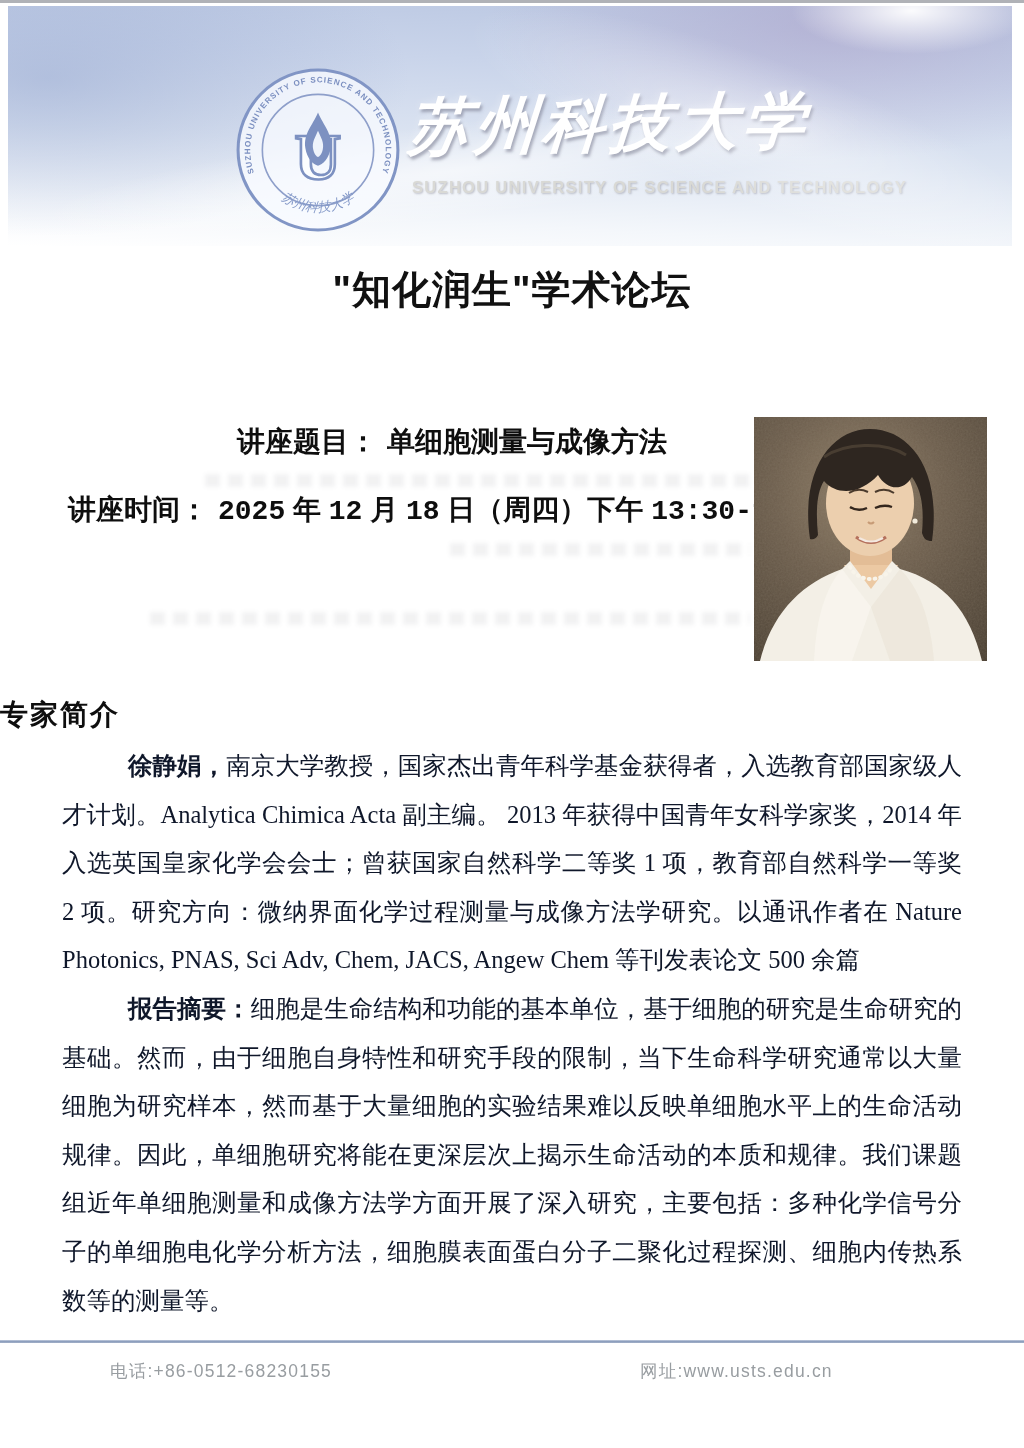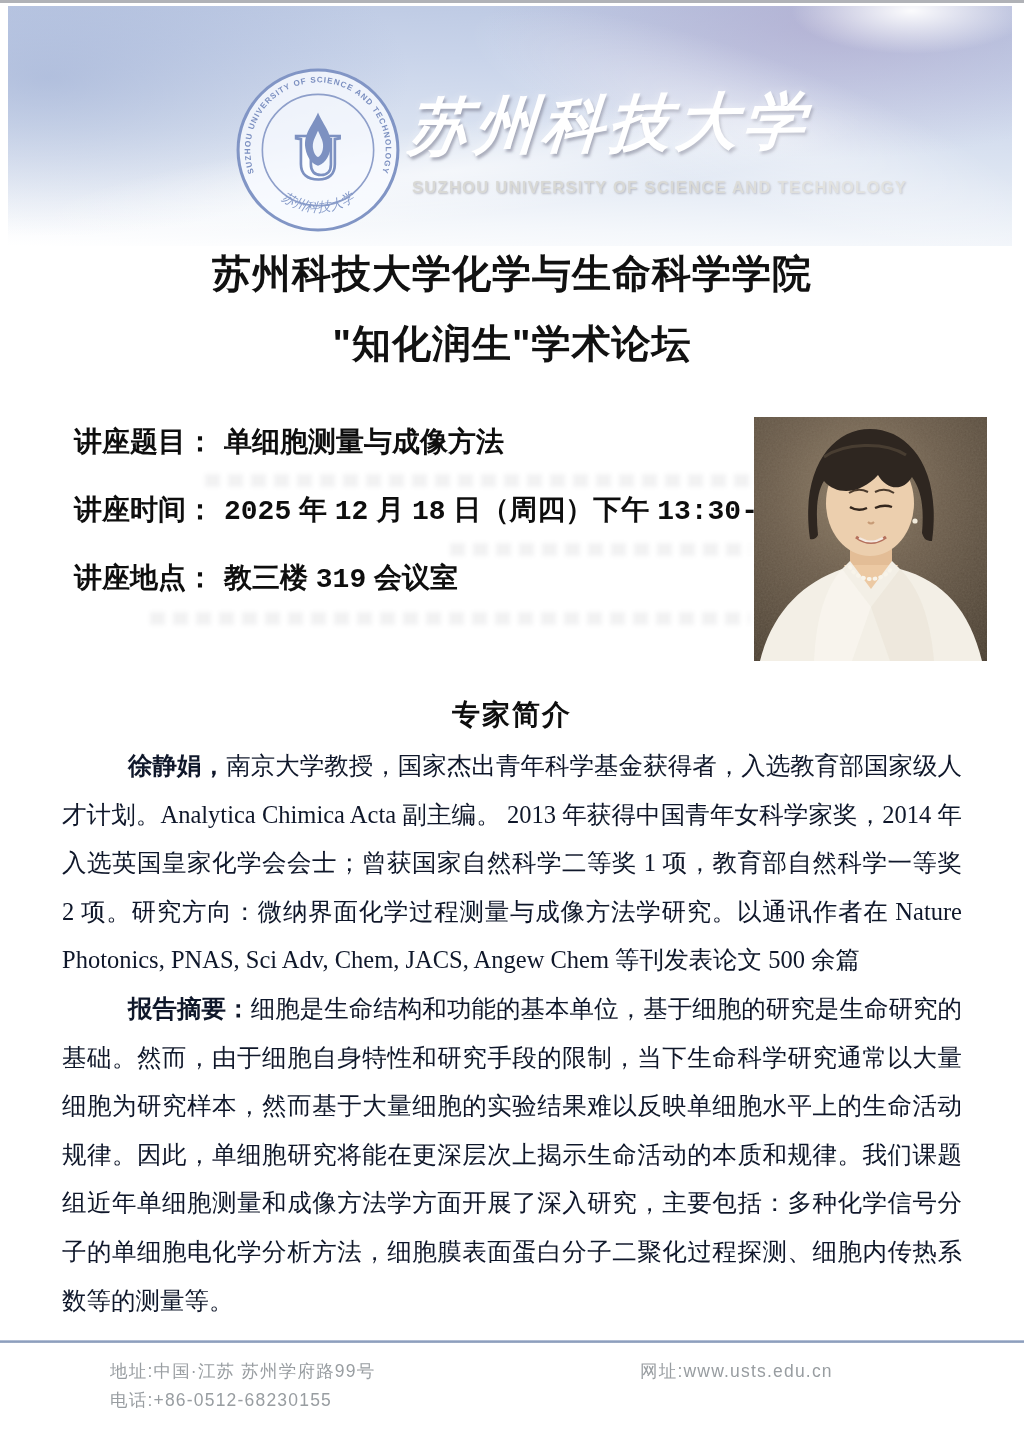--- a/index.html
+++ b/index.html
@@ -30,37 +30,37 @@
     transform:skewX(-5deg) rotate(-1deg);white-space:nowrap;}
   .eng{position:absolute;left:404px;top:172px;font-size:16.5px;letter-spacing:1.3px;color:#d9d9d5;
     font-weight:600;text-shadow:1px 1px 2px rgba(125,125,140,.45);white-space:nowrap;}
 
   
   .title-block{position:absolute;left:0;top:247px;width:100%;text-align:center;font-weight:700;color:#111;}
   .title-l1{font-size:39px;letter-spacing:1px;}
   .title-l2{font-size:39px;margin-top:16px;letter-spacing:1px;}
 
   
-  .details{position:absolute;left:74px;top:423px;}
+  .details{position:absolute;left:68px;top:423px;text-align:center;}
   .drow{height:38px;margin-bottom:30px;font-size:28px;font-weight:700;white-space:nowrap;color:#0e0e0e;}
   .dval{margin-left:10px;}
   .num{font-family:Liberation Mono, monospace;margin-top:15px;}
 
   
   .photo{position:absolute;left:754px;top:417px;width:233px;height:244px;display:block;}
 
   
   .ghost{position:absolute;height:13px;filter:blur(2px);opacity:.5;
     background:repeating-linear-gradient(90deg, rgba(70,72,82,.14) 0 15px, rgba(70,72,82,0) 15px 23px);}
   .g1{top:474px;left:205px;width:545px;}
   .g2{top:543px;left:450px;width:300px;}
   .g3{top:612px;left:150px;width:600px;}
 
   
-  .profile-heading{position:absolute;left:0;top:696px;width:100%;text-align:center;
+  .profile-heading{position:absolute;left:0;top:696px;width:100%;text-align:left;
     font-size:28px;font-weight:700;letter-spacing:2px;color:#0e0e0e;}
   .profile-text{position:absolute;left:62px;top:742px;width:900px;
     font-family:"Liberation Serif","DejaVu Serif",serif;font-size:24.5px;line-height:48.6px;
     text-align:justify;color:#0f172a;}
   .profile-text p{margin:0;text-indent:66px;}
   .lead{font-weight:700;}
 
   
   .footer-line{position:absolute;left:0;top:1340px;width:100%;height:3px;
     background:linear-gradient(180deg,#c3cdde,#8296b7 60%,#aeb9ce);}
@@ -93,33 +93,29 @@
       </text>
       <text x="85" y="114" font-size="64" font-weight="700" text-anchor="middle" fill="#fbfdff" stroke="#7d91c1" stroke-width="2.6" font-family="Liberation Serif, serif">U</text>
       <path d="M85 48 C 79.5 61 70.5 69 72.5 83 C 74 93.5 80.5 99.5 85 100.5 C 89.5 99.5 96 93.5 97.5 83 C 99.5 69 90.5 61 85 48 Z" fill="#7d91c1"></path>
       <path d="M85 66 C 82 73 78.8 77.5 80.3 84.5 C 81.3 89.5 83.8 91.6 85 92 C 86.2 91.6 88.7 89.5 89.7 84.5 C 91.2 77.5 88 73 85 66 Z" fill="#eef3fb"></path>
     </svg>
     <div class="calli">苏州科技大学</div>
     <div class="eng">SUZHOU UNIVERSITY OF SCIENCE AND TECHNOLOGY</div>
   </div>
 
   <div class="title-block">
-    <div class="title-l1">苏州科技大学化学与生命科学学院</div>
     <div class="title-l2">"知化润生"学术论坛</div>
   </div>
 
   <div class="details">
     <div class="drow">
       <span class="dlbl">讲座题目：</span><span class="dval serif-nums">单细胞测量与成像方法</span>
     </div>
     <div class="drow">
       <span class="dlbl">讲座时间：</span><span class="dval serif-nums"><span class="num">2025</span> 年 <span class="num">12</span> 月 <span class="num">18</span> 日（周四）下午 <span class="num">13:30-15:30</span></span>
-    </div>
-    <div class="drow">
-      <span class="dlbl">讲座地点：</span><span class="dval serif-nums">教三楼 <span class="num">319</span> 会议室</span>
     </div>
   </div>
 
   <svg class="photo" viewBox="0 0 233 244" preserveAspectRatio="none">
     <defs>
       <radialGradient id="pbg" cx="45%" cy="30%" r="90%">
         <stop offset="0%" stop-color="#8f7e67"></stop>
         <stop offset="40%" stop-color="#6e5f4e"></stop>
         <stop offset="100%" stop-color="#463c30"></stop>
       </radialGradient>
@@ -155,21 +151,20 @@
 
   <div class="profile-heading">专家简介</div>
   <div class="profile-text">
     <p><span class="lead">徐静娟，</span><span>南京大学教授，国家杰出青年科学基金获得者，入选教育部国家级人才计划。Analytica Chimica Acta 副主编。 2013 年获得中国青年女科学家奖，2014 年入选英国皇家化学会会士；曾获国家自然科学二等奖 1 项，教育部自然科学一等奖 2 项。研究方向：微纳界面化学过程测量与成像方法学研究。以通讯作者在 Nature Photonics, PNAS, Sci Adv, Chem, JACS, Angew Chem 等刊发表论文 500 余篇</span></p>
     <p><span class="lead">报告摘要：</span><span>细胞是生命结构和功能的基本单位，基于细胞的研究是生命研究的基础。然而，由于细胞自身特性和研究手段的限制，当下生命科学研究通常以大量细胞为研究样本，然而基于大量细胞的实验结果难以反映单细胞水平上的生命活动规律。因此，单细胞研究将能在更深层次上揭示生命活动的本质和规律。我们课题组近年单细胞测量和成像方法学方面开展了深入研究，主要包括：多种化学信号分子的单细胞电化学分析方法，细胞膜表面蛋白分子二聚化过程探测、细胞内传热系数等的测量等。</span></p>
   </div>
 
   <div class="footer-line"></div>
   <div class="footer">
     <div class="fcol left">
-      <div>地址:中国·江苏 苏州学府路99号</div>
       <div>电话:+86-0512-68230155</div>
     </div>
     <div class="fcol right">
       <div>网址:www.usts.edu.cn</div>
     </div>
   </div>
 
 </div>
 
 </body></html>

